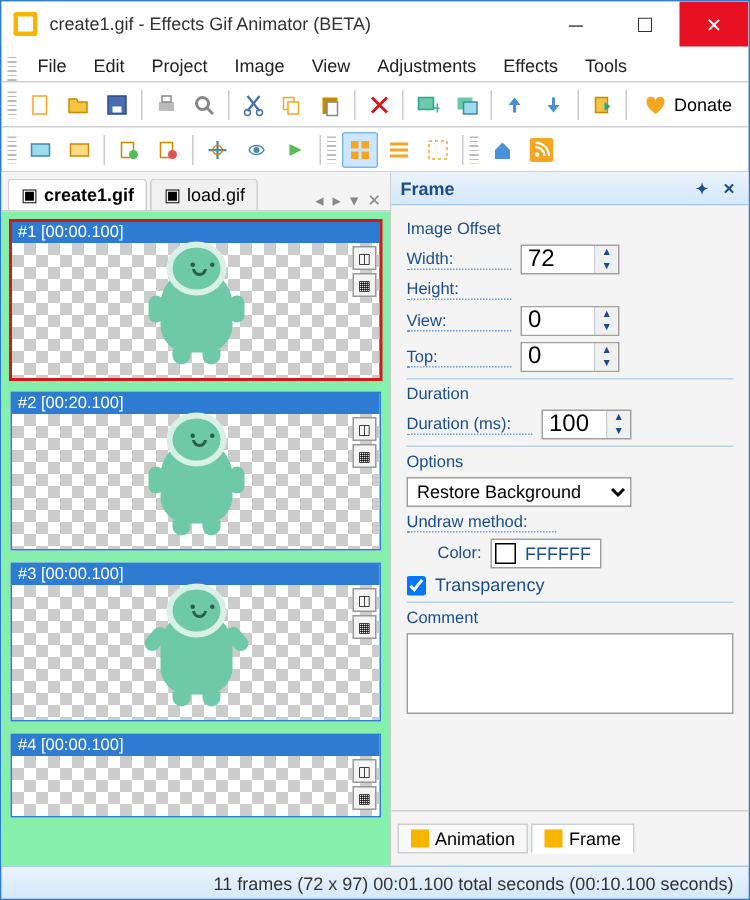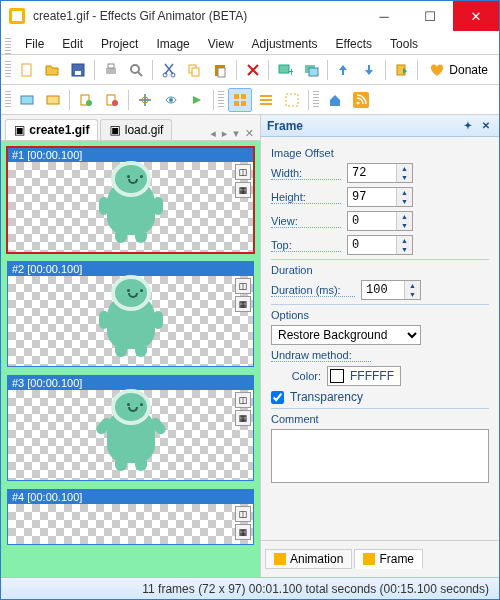--- a/index.html
+++ b/index.html
@@ -51,21 +51,21 @@
 .panelhdr .sp { flex: 1; }
 .panelhdr .pbtn { width: 14px; height: 14px; margin-left: 4px; color: #1a4d8a; display: flex; align-items: center; justify-content: center; font-size: 10px; }
 .panelbody { flex: 1; overflow-y: auto; padding: 6px 10px; background: #f4f4f4; color: #1a4d8a; }
 .group { border-top: 1px solid #b8d0e8; margin-top: 4px; padding-top: 4px; }
 .group:first-child { border-top: none; margin-top: 0; }
 .grouplabel { color: #1a4d8a; font-size: 11px; margin-bottom: 4px; }
 .row { display: flex; align-items: center; margin: 4px 0; gap: 6px; }
 .row label { width: 70px; color: #1a4d8a; border-bottom: 1px dotted #6a9dd0; font-size: 11px; }
 .row label.nolabel { border: none; }
 .numin { display: flex; border: 1px solid #a0a0a0; background: #fff; height: 20px; width: 66px; }
-.numin input { flex: 1; border: none; padding: 0 4px; font-size: 12px; width: 40px; outline: none; font-family: Liberation Mono, monospace; }
+.numin input { flex: 1; border: none; padding: 0 4px; font-size: 16px; width: 40px; outline: none; }
 .numin .spins { width: 16px; display: flex; flex-direction: column; border-left: 1px solid #ccc; }
 .numin .sp { flex: 1; font-size: 7px; display: flex; align-items: center; justify-content: center; background: #f0f0f0; }
 select, textarea { border: 1px solid #a0a0a0; background: #fff; font-size: 12px; }
 select { height: 20px; width: 150px; padding: 0 2px; }
 textarea { width: 100%; height: 54px; resize: none; }
 .chk { width: 13px; height: 13px; }
 .colorbox { display: inline-flex; align-items: center; gap: 6px; border: 1px solid #a0a0a0; background: #fff; padding: 1px 6px 1px 2px; height: 20px; }
 .swatch { width: 14px; height: 14px; border: 1px solid #000; background: #fff; }
 .bottomtabs { height: 24px; border-top: 1px solid #cfcfcf; background: #f4f4f4; display: flex; align-items: center; padding: 18px 4px; gap: 2px; }
 .btab { display: flex; align-items: center; gap: 4px; padding: 2px 8px; border: 1px solid #cfcfcf; background: #f8f8f8; font-size: 11px; }
@@ -315,21 +315,21 @@
                 <div class="leg r"></div>
               </div>
             </div>
           <div class="fbtns">
               <div class="fbtn">◫</div>
               <div class="fbtn">▦</div>
             </div>
         </div>
       </div>
       <div class="frame">
-        <div class="hdr">#2 [00:00.100]</div>
+        <div class="hdr">#2 [00:20.100]</div>
         <div class="thumb">
           <div class="char">
               <div class="body">
                 <div class="head">
                   <div class="face">
                     <div class="eye l"></div>
                     <div class="eye r"></div>
                     <div class="mouth"></div>
                   </div>
                 </div>
@@ -396,27 +396,20 @@
           <div class="numin">
               <input value="72" style="">
               <div class="spins">
                 <div class="sp">▲</div>
                 <div class="sp">▼</div>
               </div>
             </div>
           </div>
         <div class="row">
             <label>Height:</label>
-          <div class="numin">
-              <input value="97" style="">
-              <div class="spins">
-                <div class="sp">▲</div>
-                <div class="sp">▼</div>
-              </div>
-            </div>
           </div>
         <div class="row">
             <label>View:</label>
           <div class="numin">
               <input value="0" style="">
               <div class="spins">
                 <div class="sp">▲</div>
                 <div class="sp">▼</div>
               </div>
             </div>
@@ -477,14 +470,14 @@
         </div>
       <div class="btab active">
           <div class="bico"></div>
           <span>Frame</span>
         </div>
     </div>
   </div>
 </div>
 
 <div class="status">
-  <span>11 frames (72 x 97)   00:01.100 total seconds (00:15.100 seconds)</span>
+  <span>11 frames (72 x 97)   00:01.100 total seconds (00:10.100 seconds)</span>
 </div>
 
 </body></html>

